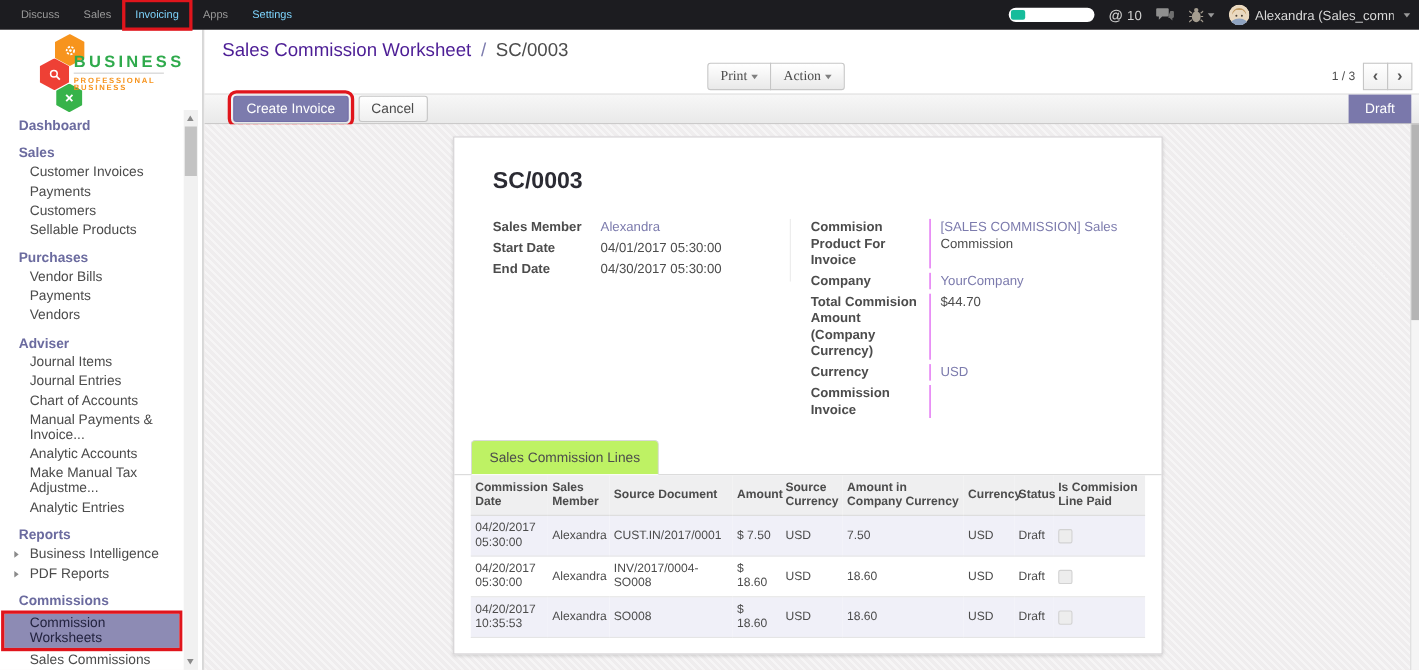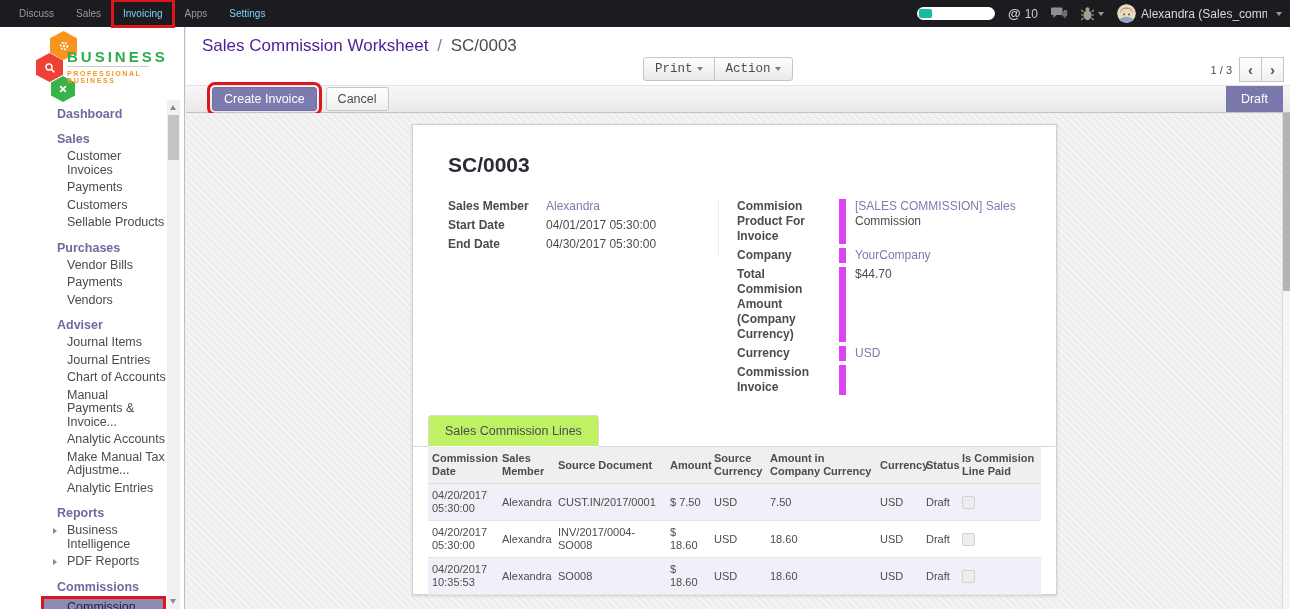--- a/index.html
+++ b/index.html
@@ -27,42 +27,42 @@
   .sidebar { position:absolute; top:27px; left:0; width:185px; bottom:0; background:#ffffff; border-right:1px solid #bdbdbd; z-index:20; }
   .logo { position:relative; height:76px; }
   .hex { position:absolute; clip-path:polygon(50% 0%,100% 25%,100% 75%,50% 100%,0% 75%,0% 25%); display:flex; align-items:center; justify-content:center; }
   .hex-orange { left:50px; top:4px; width:27px; height:29px; background:#f7941d; }
   .hex-red { left:36px; top:26px; width:27px; height:29px; background:#ee4035; }
   .hex-green { left:51px; top:49px; width:24px; height:26px; background:#37b34a; }
   .logo-title { position:absolute; left:67px; top:21px; color:#2faa4c; font-weight:bold; font-size:15px; letter-spacing:3px; }
   .logo-rule { position:absolute; left:67px; top:39px; width:82px; height:1px; background:#cfcfcf; }
   .logo-sub { position:absolute; left:67px; top:43px; color:#f7941d; font-size:7px; font-weight:bold; letter-spacing:1.6px; }
 
-  .menu-list { position:absolute; top:76px; left:0; right:18px; bottom:0; overflow:hidden; font-size:12.5px;margin-left:40px; }
+  .menu-list { position:absolute; top:76px; left:0; right:18px; bottom:0; overflow:hidden; font-size:12.5px; }
   .section-header { color:#6b6b9f; font-weight:bold; padding:2px 0 2px 17px; margin-top:8px; line-height:13px; }
   .section-header.first { margin-top:3px; }
   .side-item { color:#4b4b4b; padding:2px 0 2px 27px; line-height:13.5px; position:relative; cursor:pointer; }
   .side-item .tri { position:absolute; left:13px; top:6px; width:0; height:0; border-top:3.5px solid transparent; border-bottom:3.5px solid transparent; border-left:4.5px solid #8a8a8a; }
   .side-item.selected { background:#8d8bb4; color:#23233f; margin:3px 3px 3px 4px; padding-left:23px; outline-offset:0; }
 
   .side-scrollbar { position:absolute; top:73px; right:4px; width:13px; bottom:0; background:#f1f1f1; }
   .sb-arrow { position:absolute; left:3px; width:0; height:0; border-left:3.5px solid transparent; border-right:3.5px solid transparent; }
   .sb-arrow.up { top:5px; border-bottom:5px solid #8a8a8a; }
   .sb-arrow.down { bottom:5px; border-top:5px solid #8a8a8a; }
   .sb-thumb { position:absolute; top:15px; left:1px; right:1px; height:45px; background:#c3c3c3; }
 
   
   .content { position:absolute; left:186px; top:27px; right:0; bottom:0; }
   .control-panel { position:absolute; top:0; left:0; right:0; height:58px; background:#ffffff; }
   .breadcrumb { padding:9px 0 0 16px; font-size:17px; }
   .breadcrumb .parent { color:#4c1d95; cursor:pointer; }
   .breadcrumb .sep { color:#7c7bad; margin:0 4px; }
   .breadcrumb .current { color:#4c4c4c; }
   .cp-buttons { position:absolute; top:30px; left:457px; display:flex; }
-  .btn-flat { background:linear-gradient(#ffffff,#e9e9e9); border:1px solid #c6c6c6; color:#4c4c4c; font-size:12.5px; padding:4px 11px; cursor:pointer; display:flex; align-items:center; font-family:Liberation Mono, monospace; }
+  .btn-flat { background:linear-gradient(#ffffff,#e9e9e9); border:1px solid #c6c6c6; color:#4c4c4c; font-size:12.5px; padding:4px 11px; cursor:pointer; display:flex; align-items:center; font-family:Liberation Serif, serif; }
   .btn-flat .caret-down { border-top-color:#7f7f7f; }
   .cp-buttons .btn-flat:first-child { border-radius:3px 0 0 3px; }
   .cp-buttons .btn-flat:last-child { border-radius:0 3px 3px 0; margin-left:-1px; }
   .pager { position:absolute; top:30px; right:6px; display:flex; align-items:center; }
   .pager-text { font-size:11px; color:#4c4c4c; margin-right:7px; }
   .pager-btn { width:23px; height:25px; background:linear-gradient(#ffffff,#f0f0f0); border:1px solid #c6c6c6; display:flex; align-items:center; justify-content:center; font-size:15px; font-weight:bold; color:#555; cursor:pointer; }
   .pager-btn + .pager-btn { margin-left:-1px; }
 
   .statusbar { position:absolute; top:58px; left:0; right:0; height:28px; background:linear-gradient(#f7f7f7,#e9e9e9); border-top:1px solid #e3e3e3; border-bottom:1px solid #c3c3c3; display:flex; align-items:center;padding-left:20px; }
   .btn-primary { margin-left:6px; background:#7c7bad; border:1px solid #726da8; color:#fff; font-size:12.5px; padding:4px 11px; border-radius:3px; cursor:pointer; font-family:inherit; }
@@ -77,21 +77,21 @@
   .page-scrollbar .thumb { position:absolute; top:0; left:0; width:7px; height:178px; background:#b4b4b4; }
 
   
   .sheet { position:absolute; left:226px; top:11px; width:645px; height:471px; background:#ffffff; border:1px solid #d2cfd2; box-shadow:0 1px 3px rgba(0,0,0,.14); }
   .sheet-title { margin:28px 0 0 35px; font-size:21px; font-weight:bold; color:#2b2b33; line-height:24px; }
   .groups { display:flex; margin:22px 35px 0 35px; align-items:flex-start; }
   .group-left { width:271px; border-right:1px solid #ececec; padding-right:14px; }
   .group-right { flex:1; margin-left:18px; }
   .g-row { display:flex; margin-bottom:4px; align-items:flex-start; }
   .g-label { width:98px; flex:none; font-weight:bold; color:#4c4c4c; font-size:12px; line-height:15px; padding-right:6px; }
-  .group-right .g-label { width:109px; border-right:7px solid #d946ef; margin-right:9px; }
+  .group-right .g-label { width:109px; border-right:1px solid #d946ef; margin-right:9px; }
   .g-value { font-size:12px; color:#4c4c4c; line-height:15px; min-height:15px; max-width:170px; }
   .link { color:#7c7bad; cursor:pointer; }
   .checkbox { width:13px; height:13px; background:#ededed; border:1px solid #d2d2d2; border-radius:2px; }
 
   .tab-strip { margin-top:16px; padding-left:15px; border-bottom:1px solid #d9d9d9; }
   .tab { display:inline-block; background:#bef264; border:1px solid #d9d9d9; border-bottom:1px solid #fff; margin-bottom:-1px; border-radius:4px 4px 0 0; padding:8px 16px; font-size:12.5px; color:#4c4c4c; cursor:pointer; }
 
   .lines-table { margin:0 15px; }
   table.grid { width:613px; border-collapse:collapse; table-layout:fixed; font-size:11px; color:#4c4c4c; }
   table.grid th { background:#efeff0; font-weight:bold; text-align:left; padding:5px 4px; vertical-align:middle; border-bottom:1px solid #dcdcdc; line-height:13px; }

